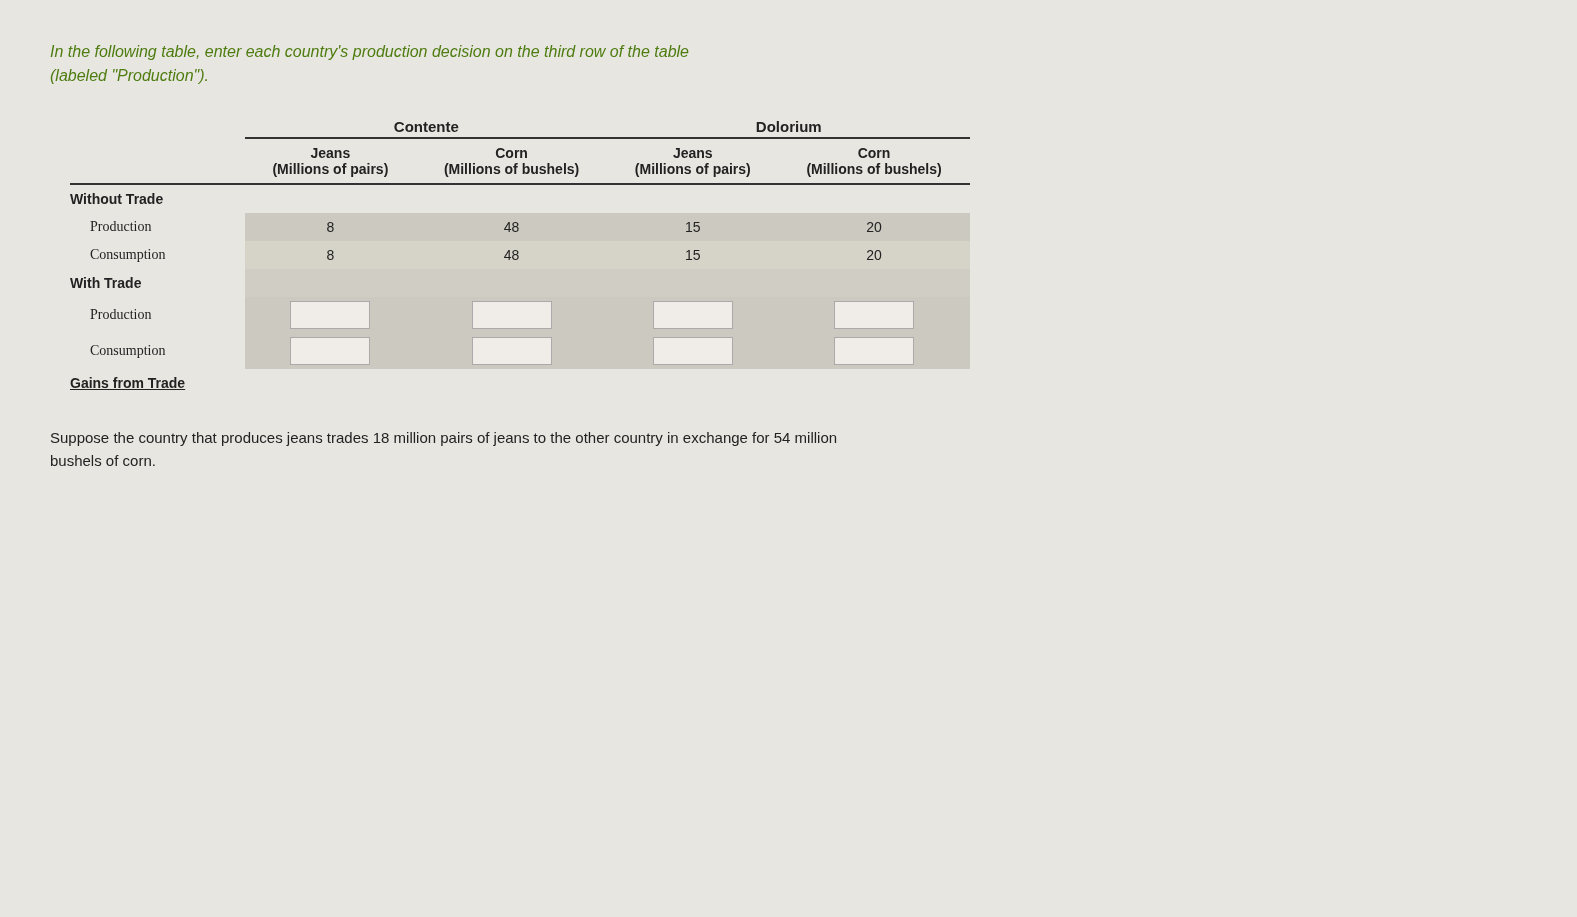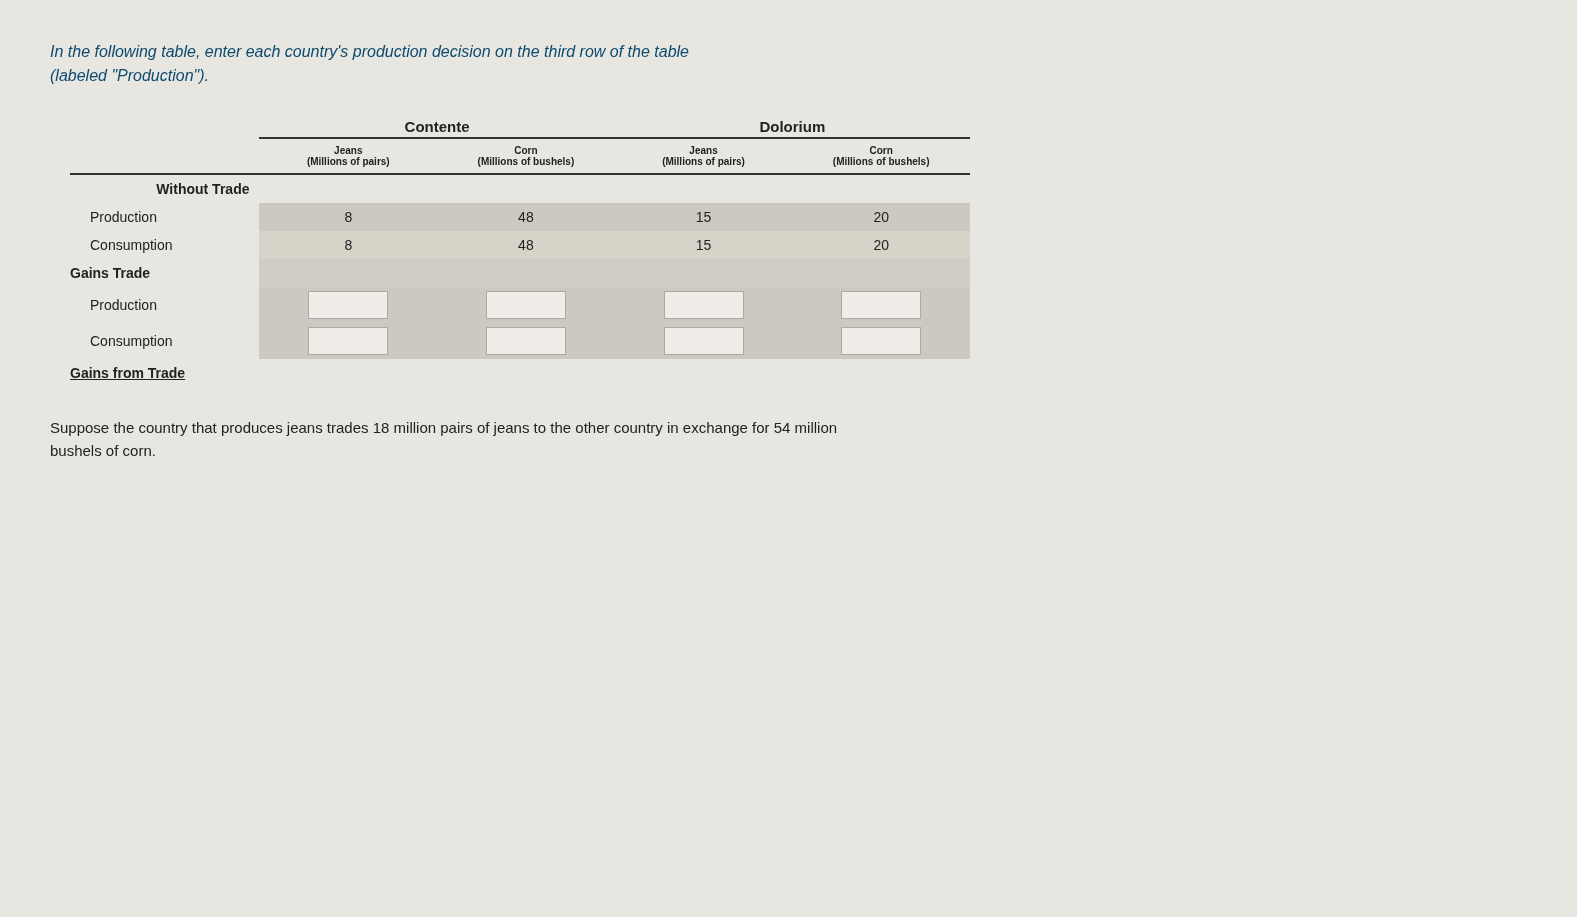--- a/index.html
+++ b/index.html
@@ -13,21 +13,21 @@
       min-height: 917px;
       width: 1577px;
     }
 
     .instruction {
       font-style: italic;
       font-size: 16px;
       line-height: 1.5;
       margin-bottom: 30px;
       max-width: 780px;
-      color: #0c4a6e;
+      color: #4d7c0f;
     }
 
     .table-wrapper {
       margin-left: 20px;
       margin-top: 8px;
     }
 
     table {
       border-collapse: collapse;
       min-width: 900px;
@@ -48,39 +48,40 @@
 
     .country-header-row th.dolorium {
       border-bottom: 2px solid #333;
       text-align: center;
     }
 
     
     .sub-header-row th {
       text-align: center;
       font-weight: bold;
-      font-size: 10px;
+      font-size: 14px;
       padding: 6px 20px 6px 20px;
       vertical-align: bottom;
       border-bottom: 2px solid #333;
     }
 
     
     td.row-label {
       font-weight: bold;
       font-size: 14px;
       padding: 6px 10px 6px 0;
       white-space: nowrap;
       min-width: 160px;
       vertical-align: middle;
     }
 
     td.row-label.indent {
       font-weight: normal;
       padding-left: 20px;
+      font-family: Liberation Serif, serif;
     }
 
     
     td.data-cell {
       text-align: center;
       font-size: 14px;
       padding: 4px 10px;
       min-width: 150px;
       vertical-align: middle;
     }
@@ -126,21 +127,20 @@
       font-size: 12px;
     }
 
     
     tr.without-trade-header {
       border-top: 2px solid #555;
     }
 
     tr.without-trade-header td.row-label {
       border-top: 2px solid #555;
-      text-align: right;
     }
 
     
     tr.with-trade-header td.row-label {
       border-top: none;
     }
 
     
     tr.gains-header td.row-label {
       border-top: none;
@@ -246,21 +246,21 @@
 
       <tr class="alt-row">
         <td class="row-label indent">Consumption</td>
         <td class="data-cell">8</td>
         <td class="data-cell">48</td>
         <td class="data-cell">15</td>
         <td class="data-cell">20</td>
       </tr>
 
       <tr class="with-trade-header">
-        <td class="row-label">Gains Trade</td>
+        <td class="row-label">With Trade</td>
         <td class="data-cell" style="background:#d0cdc4;"></td>
         <td class="data-cell" style="background:#d0cdc4;"></td>
         <td class="data-cell" style="background:#d0cdc4;"></td>
         <td class="data-cell" style="background:#d0cdc4;"></td>
       </tr>
 
       <tr class="input-row">
         <td class="row-label indent">Production</td>
         <td class="data-cell">
           <div class="input-box"></div>

